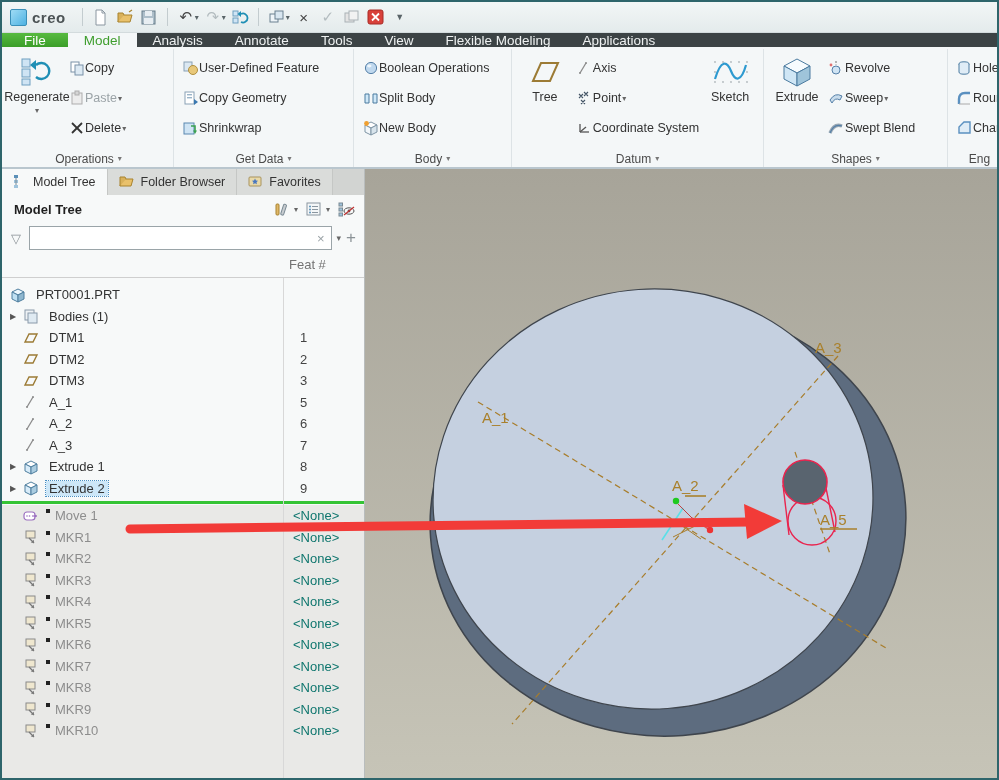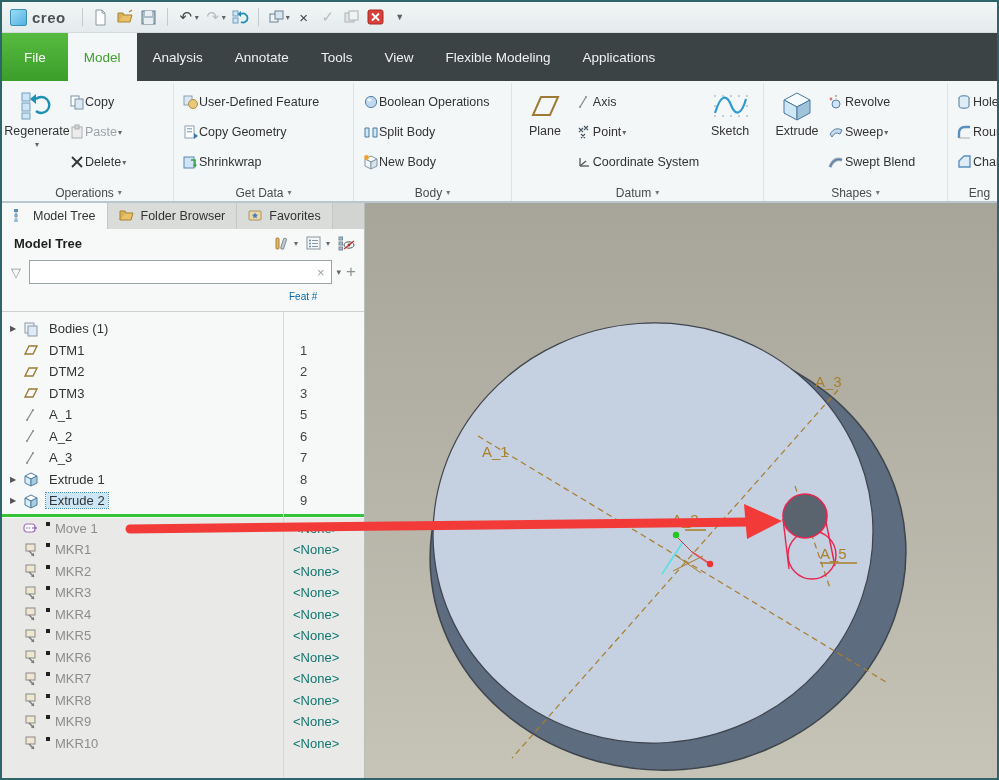--- a/index.html
+++ b/index.html
@@ -11,21 +11,21 @@
             padding:0 8px;border-bottom:1px solid #d3dbdd;}
   .logo{display:flex;align-items:center;gap:5px;margin-right:10px;}
   .logo-cube{width:15px;height:15px;background:linear-gradient(135deg,#9fdcf5,#4fb2e2);border:1px solid #3a8fb8;border-radius:2px;}
   .logo-text{font-size:15px;color:#4c5355;font-weight:bold;letter-spacing:.5px;}
   .tb-sep{width:1px;height:18px;background:#c3cccf;margin:0 6px;}
   .tb-btn{width:24px;height:24px;display:flex;align-items:center;justify-content:center;border-radius:2px;}
   .tb-caret{font-size:8px;color:#5a6468;margin-left:-3px;margin-right:2px;}
   .tb-glyph{font-size:15px;color:#444;}
   .tb-glyph.dis{color:#b3bcbf;}
   
-  .tabbar{height:48px;flex:none;background:#3c4345;display:flex;align-items:stretch;}
+  .tabbar{height:14px;flex:none;background:#3c4345;display:flex;align-items:stretch;}
   .tab{display:flex;align-items:center;justify-content:center;font-size:13.5px;color:#eef1f1;padding:0 16px;cursor:default;}
   .tab.file{background:linear-gradient(#57ba40,#3b9e29);color:#fff;padding:0 22px;}
   .tab.active{background:#f4f7f8;color:#3f9e2e;}
   
   .ribbon{height:122px;flex:none;background:#f4f7f8;border-bottom:2px solid #b9c6ce;display:flex;
           padding:2px 0 0 2px;box-sizing:border-box;overflow:hidden;}
   .rgroup{display:flex;flex-direction:column;border-right:1px solid #dde3e6;padding:2px 5px 0 5px;box-sizing:border-box;flex:none;}
   .rgroup-content{flex:1;display:flex;align-items:flex-start;}
   .rgroup-label{height:17px;display:flex;align-items:center;justify-content:center;gap:4px;font-size:12px;color:#4a4a4a;}
   .rgroup-label .caret{font-size:8px;color:#777;}
@@ -50,21 +50,21 @@
   .tree-header .title{font-weight:bold;font-size:13px;color:#1f1f1f;flex:1;}
   .hicon{width:20px;height:20px;display:flex;align-items:center;justify-content:center;}
   .hcaret{font-size:8px;color:#666;margin:0 2px 0 -2px;}
   .filter-row{height:30px;flex:none;display:flex;align-items:center;gap:5px;padding:0 8px 0 6px;}
   .funnel{font-size:13px;color:#8a9296;width:16px;text-align:center;}
   .filter-box{flex:1;height:22px;border:1px solid #9aa4a8;background:#fff;display:flex;align-items:center;padding:0 4px;}
   .filter-box input{flex:1;border:none;outline:none;font-size:12px;font-family:"Liberation Sans",sans-serif;background:transparent;}
   .clear-x{color:#9aa2a6;font-size:13px;padding:0 2px;}
   .fcaret{font-size:9px;color:#666;}
   .plus{font-size:17px;color:#8a9296;}
-  .col-header{height:24px;flex:none;position:relative;border-bottom:1px solid #cfcfcf;font-size:10px;color:#0369a1;}
+  .col-header{height:24px;flex:none;position:relative;border-bottom:1px solid #cfcfcf;font-size:13px;color:#737373;}
   .col-header .feat-h{position:absolute;left:287px;top:4px;}
   .tree-body{flex:1;position:relative;overflow:hidden;display:flex;flex-direction:column;padding-top:6px;font-size:13px;color:#333;}
   .vdiv{position:absolute;left:281px;top:0;bottom:0;width:1px;background:#d8d8d8;z-index:6;}
   .trow{height:21.5px;flex:none;display:flex;align-items:center;position:relative;padding-left:8px;}
   .expander{width:13px;font-size:8px;color:#555;flex:none;}
   .spacer{width:13px;flex:none;}
   .ticon{width:19px;height:16px;flex:none;margin-right:4px;display:inline-flex;align-items:center;}
   .tlabel{padding:0 3px;white-space:nowrap;}
   .trow.selected .tlabel{background:#cde7f8;outline:1px dotted #4a90c4;}
   .feat{position:absolute;left:298px;color:#444;}
@@ -304,21 +304,21 @@
         </div>
       </div>
       <div class="rgroup" style="width: 252px;">
         <div class="rgroup-content">
           <div class="big-btn">
             <span class="bicon">
               <svg xmlns="http://www.w3.org/2000/svg" width="34" height="30" viewBox="0 0 34 30">
                 <polygon points="5,24 13,6 30,6 22,24" fill="none" stroke="#9c7b35" stroke-width="2"></polygon>
               </svg>
             </span>
-            <span>Plane</span>
+            <span>Tree</span>
           </div>
           <div class="small-col">
             <div class="small-btn">
               <span class="sicon">
                 <svg xmlns="http://www.w3.org/2000/svg" width="16" height="16" viewBox="0 0 16 16">
                   <line x1="4" y1="13" x2="10" y2="3" stroke="#8a8a8a" stroke-width="1.3"></line>
                   <circle cx="4" cy="13" r="1" fill="#8a8a8a"></circle>
                   <circle cx="10" cy="3" r="1" fill="#8a8a8a"></circle>
                 </svg>
               </span>
@@ -524,20 +524,30 @@
           <span class="clear-x">×</span>
         </span>
         <span class="fcaret">▾</span>
         <span class="plus">+</span>
       </div>
       <div class="col-header">
         <span class="feat-h">Feat #</span>
       </div>
       <div class="tree-body" id="tree-body">
         <div class="vdiv"></div>
+      <div class="trow">
+            <span class="ticon">
+              <svg xmlns="http://www.w3.org/2000/svg" width="16" height="16" viewBox="0 0 16 16">
+                <polygon points="2,5 8,2 14,5 8,8" fill="#eef8fe" stroke="#4f7f9f" stroke-width="1"></polygon>
+                <polygon points="2,5 8,8 8,15 2,12" fill="#bfe0f2" stroke="#4f7f9f" stroke-width="1"></polygon>
+                <polygon points="8,8 14,5 14,12 8,15" fill="#8fb7cf" stroke="#4f7f9f" stroke-width="1"></polygon>
+              </svg>
+            </span>
+            <span class="tlabel">PRT0001.PRT</span>
+          </div>
           <div class="trow">
             <span class="expander">▶</span>
             <span class="ticon">
               <svg xmlns="http://www.w3.org/2000/svg" width="16" height="16" viewBox="0 0 16 16">
                 <rect x="2" y="2" width="9" height="10" fill="#eef2f5" stroke="#8a9aaa"></rect>
                 <rect x="5" y="5" width="9" height="10" fill="#dfeaf2" stroke="#8a9aaa"></rect>
               </svg>
             </span>
             <span class="tlabel">Bodies (1)</span>
           </div>

